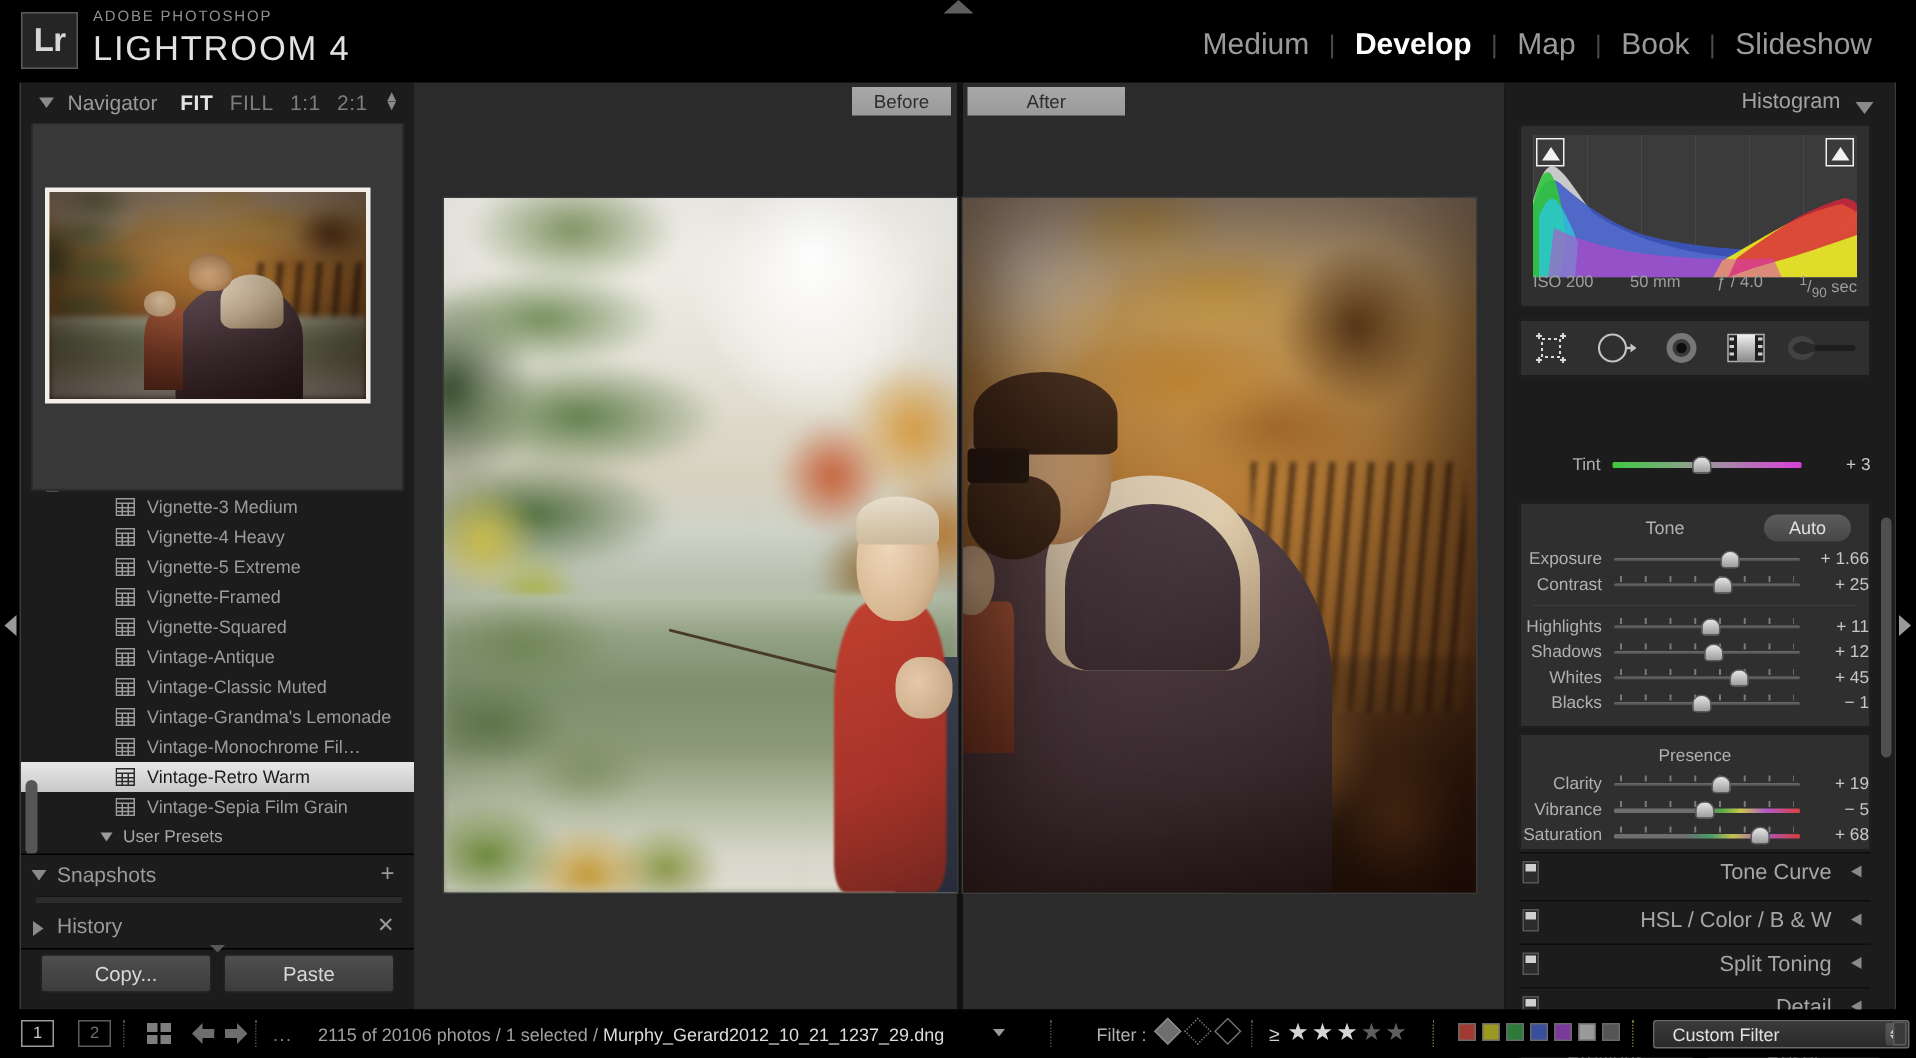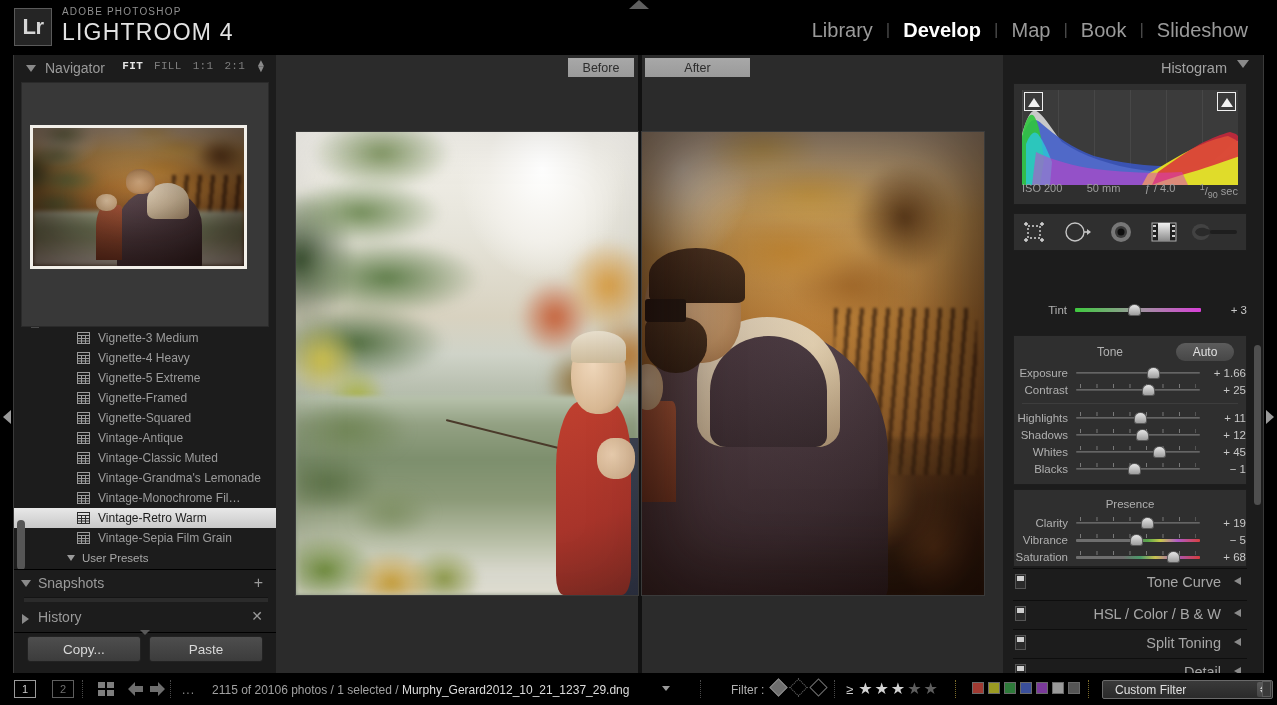--- a/index.html
+++ b/index.html
@@ -45,21 +45,21 @@
 
   .panel-head {
     position: relative; height: 26px; display: flex; align-items: center;
     padding: 0 12px; color: #9a9a9a; font-size: 14px;
   }
   .tri { width: 0; height: 0; border-left: 5px solid transparent; border-right: 5px solid transparent;
          border-top: 7px solid #8a8a8a; margin-right: 9px; cursor: pointer; }
   .tri-right { width: 0; height: 0; border-top: 5px solid transparent; border-bottom: 5px solid transparent;
          border-left: 7px solid #8a8a8a; margin-right: 9px; cursor: pointer; }
   .nav-zooms { position: absolute; right: 10px; top: 5px; display: flex; align-items: center; gap: 11px; }
-  .zoomlbl { font-size: 11px; color: #7e7e7e; letter-spacing: 0.3px; cursor: pointer; font-family: Liberation Mono, monospace; }
+  .zoomlbl { font-size: 14px; color: #7e7e7e; letter-spacing: 0.3px; cursor: pointer; }
   .zoomlbl.on { color: #e4e4e4; font-weight: bold; }
   .updown { color: #8a8a8a; font-size: 10px; line-height: 6px; text-align: center; cursor: pointer; }
 
   .nav-preview { position: absolute; left: 21px; top: 82px; width: 248px; height: 245px; background: #383838; border: 1px solid #2a2a2a; }
   .nav-img { position: absolute; left: 8px; top: 42px; width: 217px; height: 144px; border: 3px solid #f2efe9; }
 
   
   .preset-list { position: absolute; left: 14px; top: 328px; width: 262px; height: 235px; background: #1c1c1c; overflow: hidden; }
   .preset-row {
     height: 20px; display: flex; align-items: center; padding-left: 84px;
@@ -275,21 +275,21 @@
   
   .right-edge { position: absolute; right: 0; top: 55px; width: 14px; height: 618px; background: #000; cursor: pointer; }
   .right-arrow {
     position: absolute; right: 3px; top: 355px;
     width: 0; height: 0; border-top: 7px solid transparent; border-bottom: 7px solid transparent;
     border-left: 8px solid #9a9a9a;
   }
   .redge-line { position: absolute; right: 13px; top: 55px; width: 1px; height: 618px; background: #3a3a3a; }
   .right-panel { position: absolute; left: 1003px; top: 55px; width: 260px; height: 618px; background: #1c1c1c; }
 
-  .hist-head { position: absolute; right: 14px; top: 5px; display: flex; align-items: flex-start; gap: 10px; }
+  .hist-head { position: absolute; right: 14px; top: 5px; display: flex; align-items: flex-end; gap: 10px; }
   .hist-head .lbl { color: #a2a2a2; font-size: 14.5px; }
   .tri-d { width: 0; height: 0; border-left: 6px solid transparent; border-right: 6px solid transparent; border-top: 8px solid #8a8a8a; cursor: pointer; }
 
   .histo-box { position: absolute; left: 10px; top: 28px; width: 234px; height: 122px; background: #2f2f2f; border: 1px solid #1d1d1d; }
   .histo-plot { position: absolute; left: 8px; top: 6px; right: 8px; height: 95px; background: #3b3b3b; overflow: hidden; }
   .histo-grid { position: absolute; inset: 0;
     background-image: linear-gradient(90deg, rgba(255,255,255,0.06) 1px, transparent 1px);
     background-size: 36px 100%; }
   .clip-l, .clip-r { position: absolute; top: 2px; width: 19px; height: 19px; border: 1px solid #f0f0f0; cursor: pointer; }
   .clip-l { left: 2px; } .clip-r { right: 2px; }
@@ -391,21 +391,21 @@
 
   <div class="topbar">
     <div class="top-collapse"></div>
     <div class="lr-logo-box">
       <span class="lr-logo-txt">Lr</span>
     </div>
     <div class="brand-top">ADOBE PHOTOSHOP</div>
     <div class="brand-main">LIGHTROOM 4</div>
 
     <div class="modules">
-      <div class="mod">Library</div>
+      <div class="mod">Medium</div>
       <div class="mod-sep">|</div>
       <div class="mod active">Develop</div>
       <div class="mod-sep">|</div>
       <div class="mod">Map</div>
       <div class="mod-sep">|</div>
       <div class="mod">Book</div>
       <div class="mod-sep">|</div>
       <div class="mod">Slideshow</div>
     </div>
   </div>

